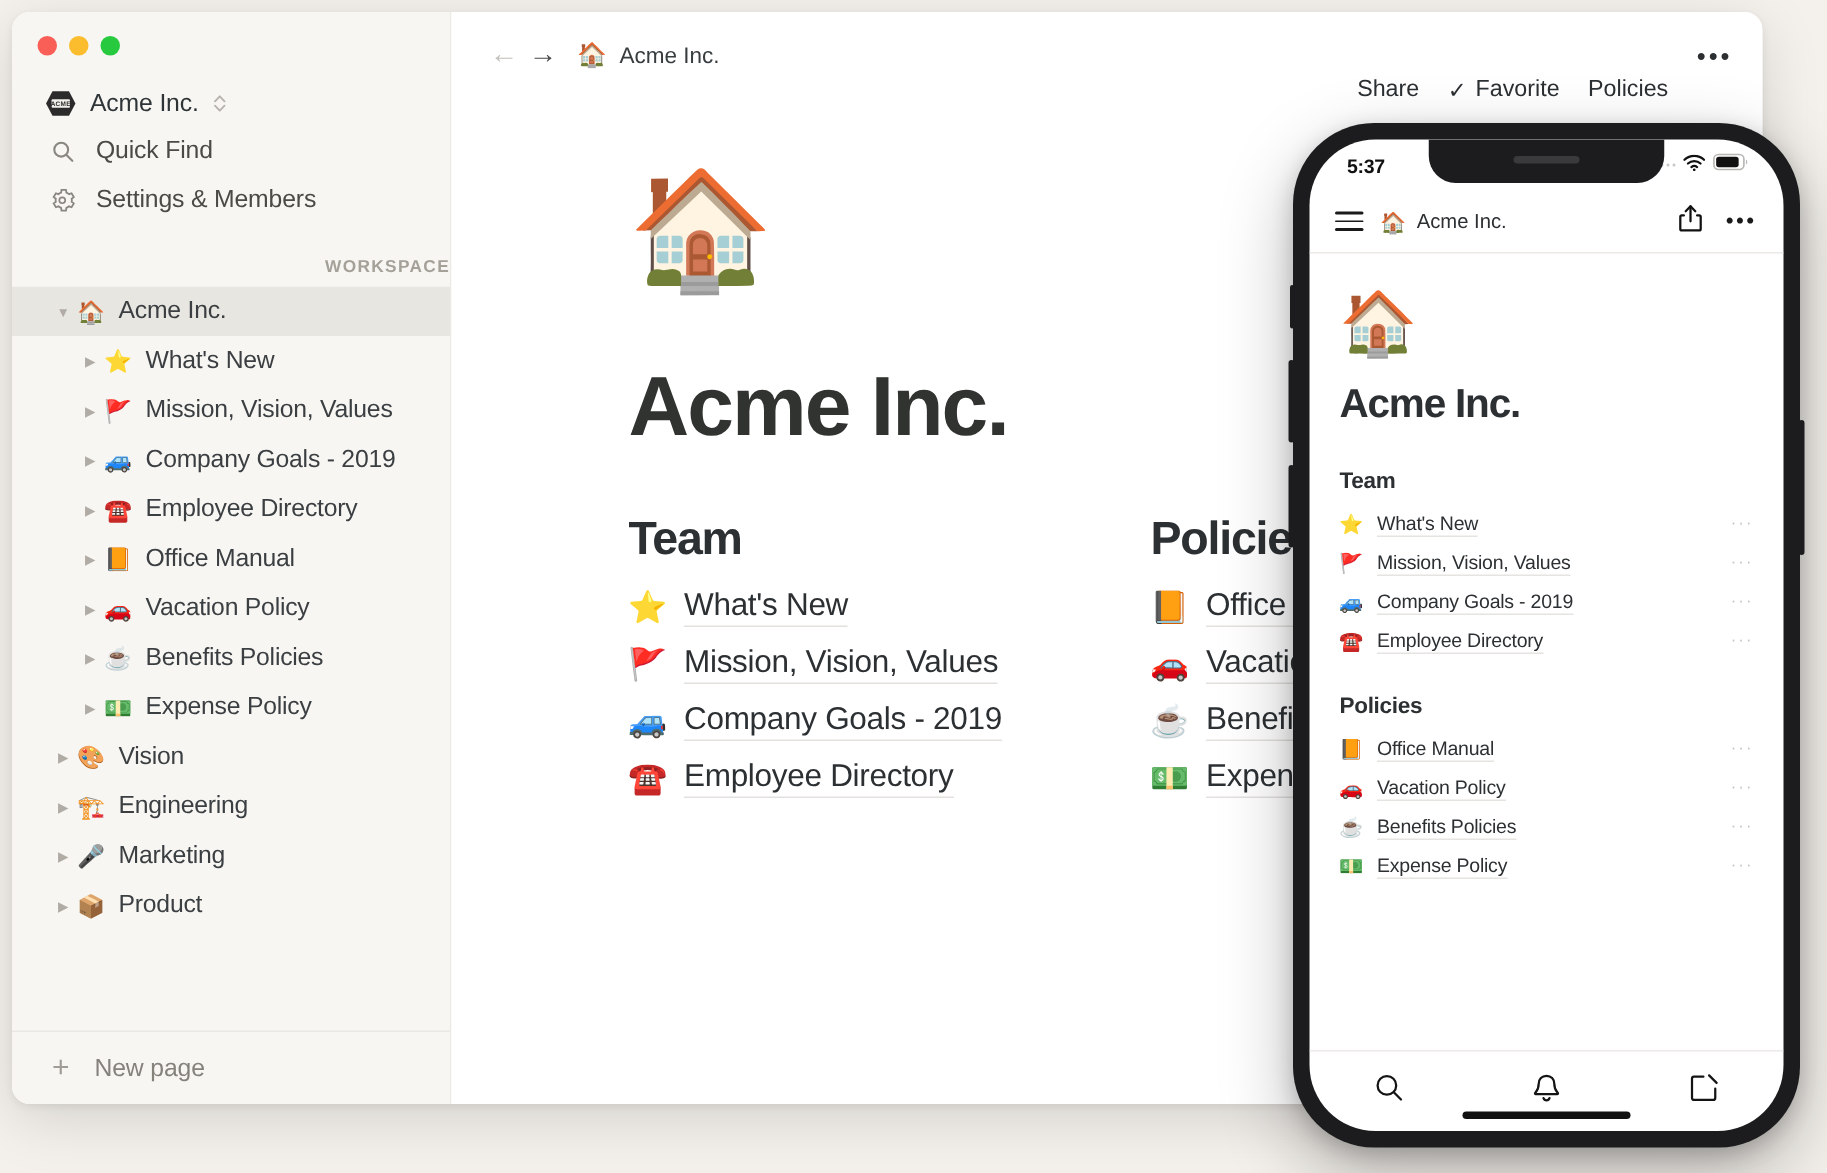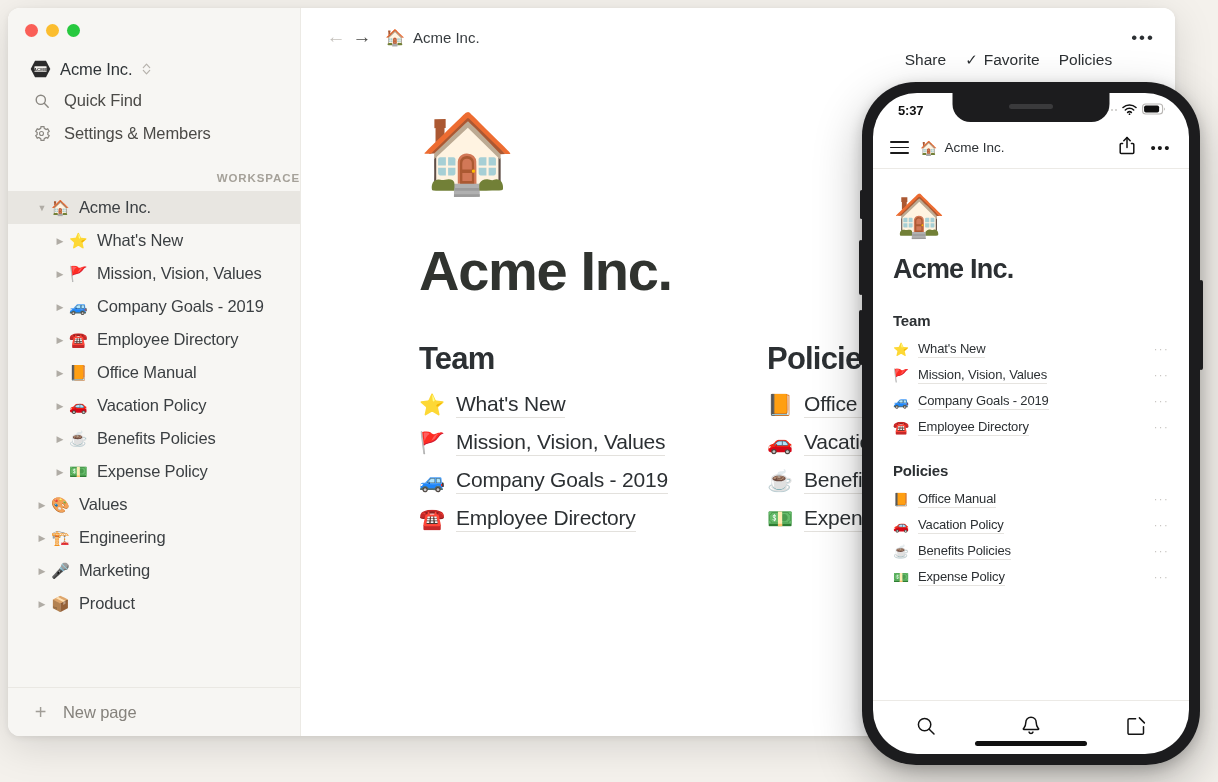--- a/index.html
+++ b/index.html
@@ -436,21 +436,21 @@
           <span>Benefits Policies</span>
         </div>
         <div class="row lvl1">
           <span class="caret">▶</span>
           <span class="emoji">💵</span>
           <span>Expense Policy</span>
         </div>
         <div class="row lvl0">
           <span class="caret">▶</span>
           <span class="emoji">🎨</span>
-          <span>Values</span>
+          <span>Vision</span>
         </div>
         <div class="row lvl0">
           <span class="caret">▶</span>
           <span class="emoji">🏗️</span>
           <span>Engineering</span>
         </div>
         <div class="row lvl0">
           <span class="caret">▶</span>
           <span class="emoji">🎤</span>
           <span>Marketing</span>

